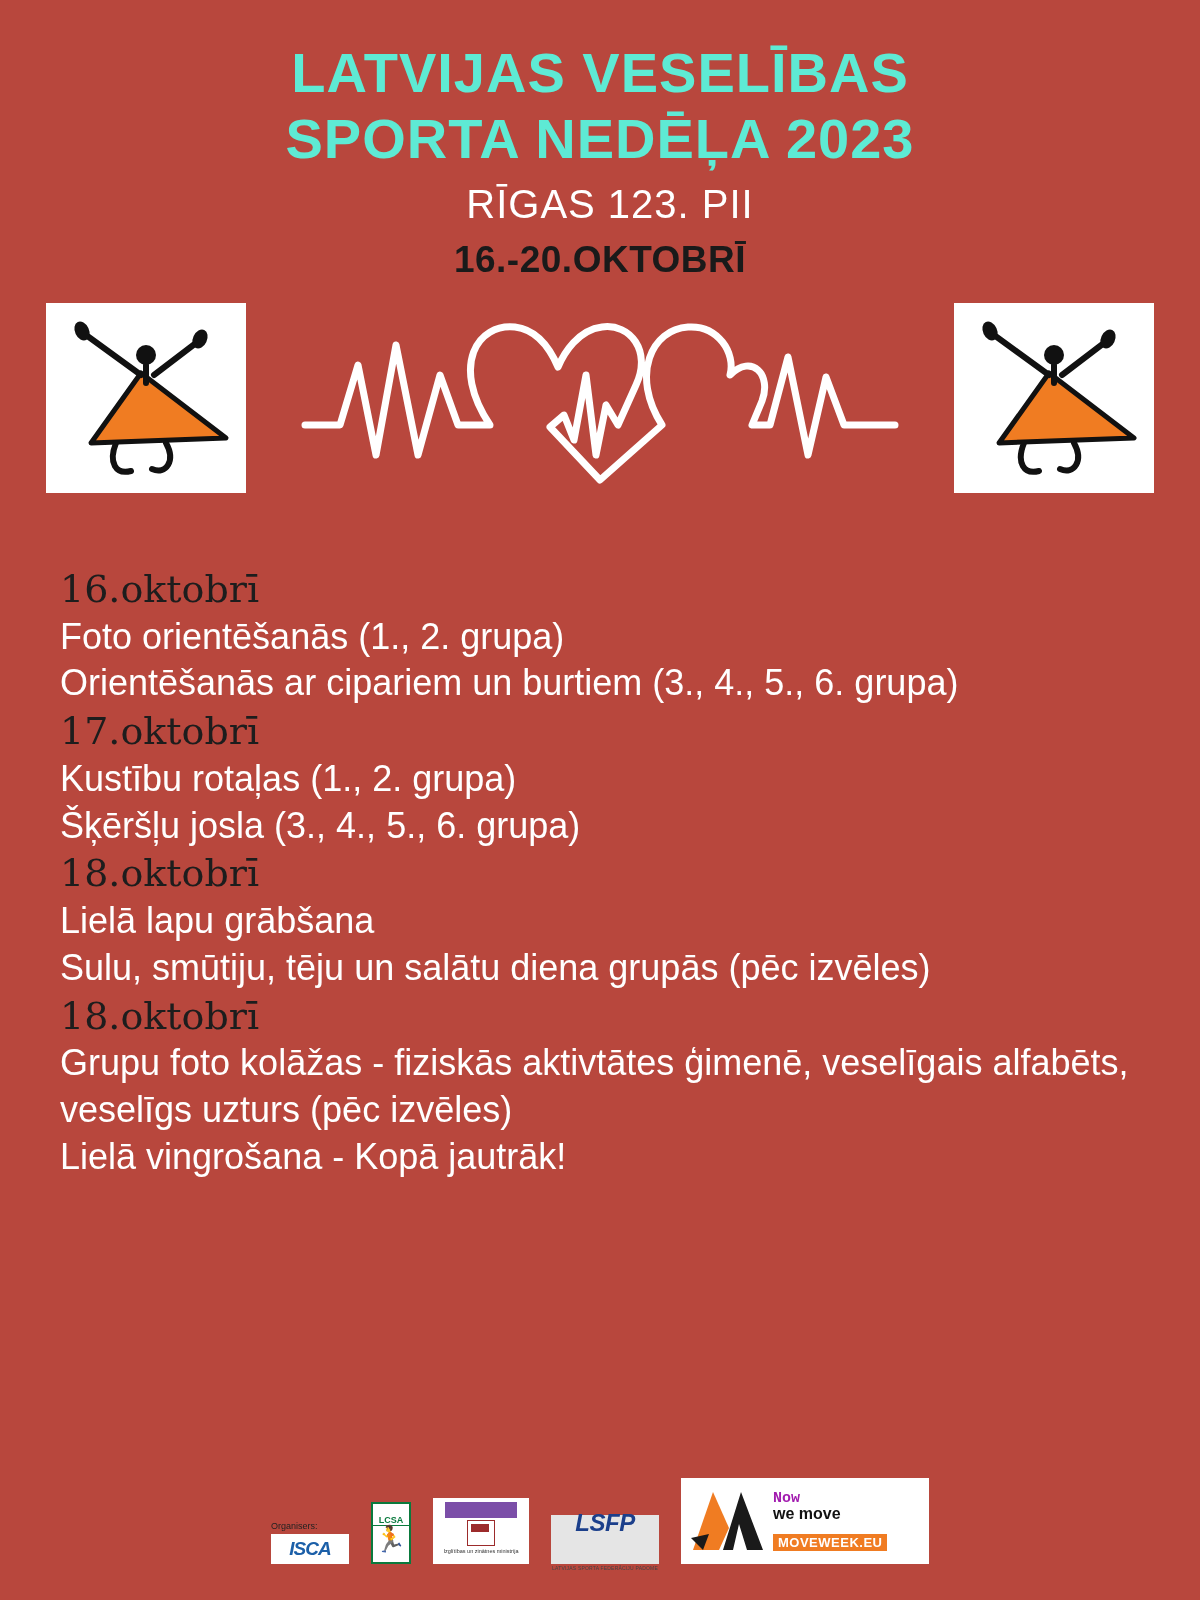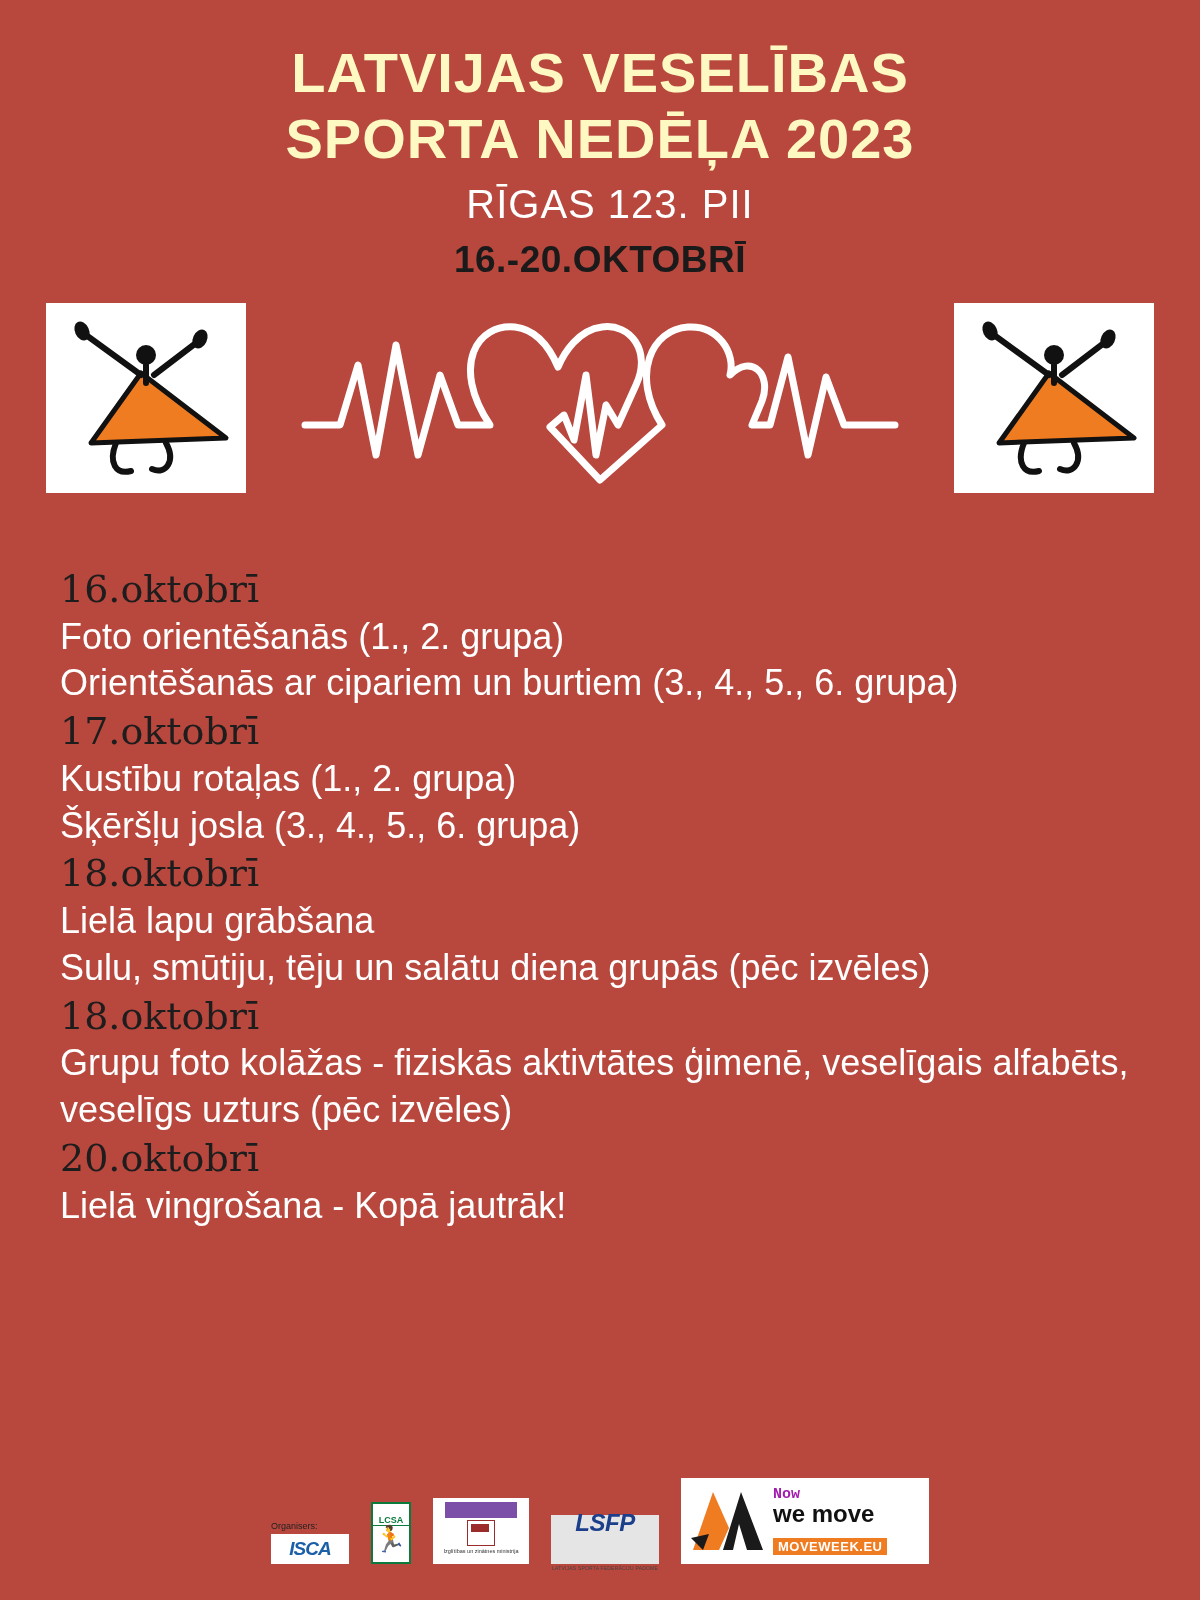--- a/index.html
+++ b/index.html
@@ -21,21 +21,21 @@
     background: #b8473d;
     box-sizing: border-box;
   }
 
   
   .header {
     text-align: center;
     padding-top: 40px;
   }
   .title-line {
-    color: #fef9c3;
+    color: #5eead4;
     font-weight: bold;
     font-size: 56px;
     letter-spacing: 1px;
     line-height: 1.18;
     text-transform: uppercase;
   }
   .subtitle {
     color: #ffffff;
     font-size: 40px;
     letter-spacing: 1px;
@@ -232,21 +232,21 @@
     height: 66px;
     position: relative;
     flex: none;
   }
   .nwm-words {
     display: flex;
     flex-direction: column;
     line-height: 1;
   }
   .nwm-now { font-size: 15px; font-weight: bold; color: #a21caf; font-family: Liberation Mono, monospace; }
-  .nwm-we  { font-size: 24px; font-weight: bold; color: #111; }
+  .nwm-we  { font-size: 16px; font-weight: bold; color: #111; }
   .nwm-url {
     margin-top: 12px;
     background: #f07c22;
     color: #ffffff;
     font-size: 13px;
     font-weight: bold;
     letter-spacing: 0.5px;
     padding: 2px 5px;
     text-align: center;
   }
@@ -327,21 +327,20 @@
       <div class="activity">Lielā lapu grābšana</div>
       <div class="activity">Sulu, smūtiju, tēju un salātu diena grupās (pēc izvēles)</div>
     </div>
 
     <div>
       <div class="day">18.oktobrī</div>
       <div class="activity">Grupu foto kolāžas - fiziskās aktivtātes ģimenē, veselīgais alfabēts, veselīgs uzturs (pēc izvēles)</div>
     </div>
 
     <div>
-      <div class="day">20.oktobrī</div>
       <div class="activity">Lielā vingrošana - Kopā jautrāk!</div>
     </div>
 
   </div>
 
   <div class="footer">
 
     <div class="isca-box">
       <span class="org-label">Organisers:</span>
       <span class="isca-text">ISCA</span>

